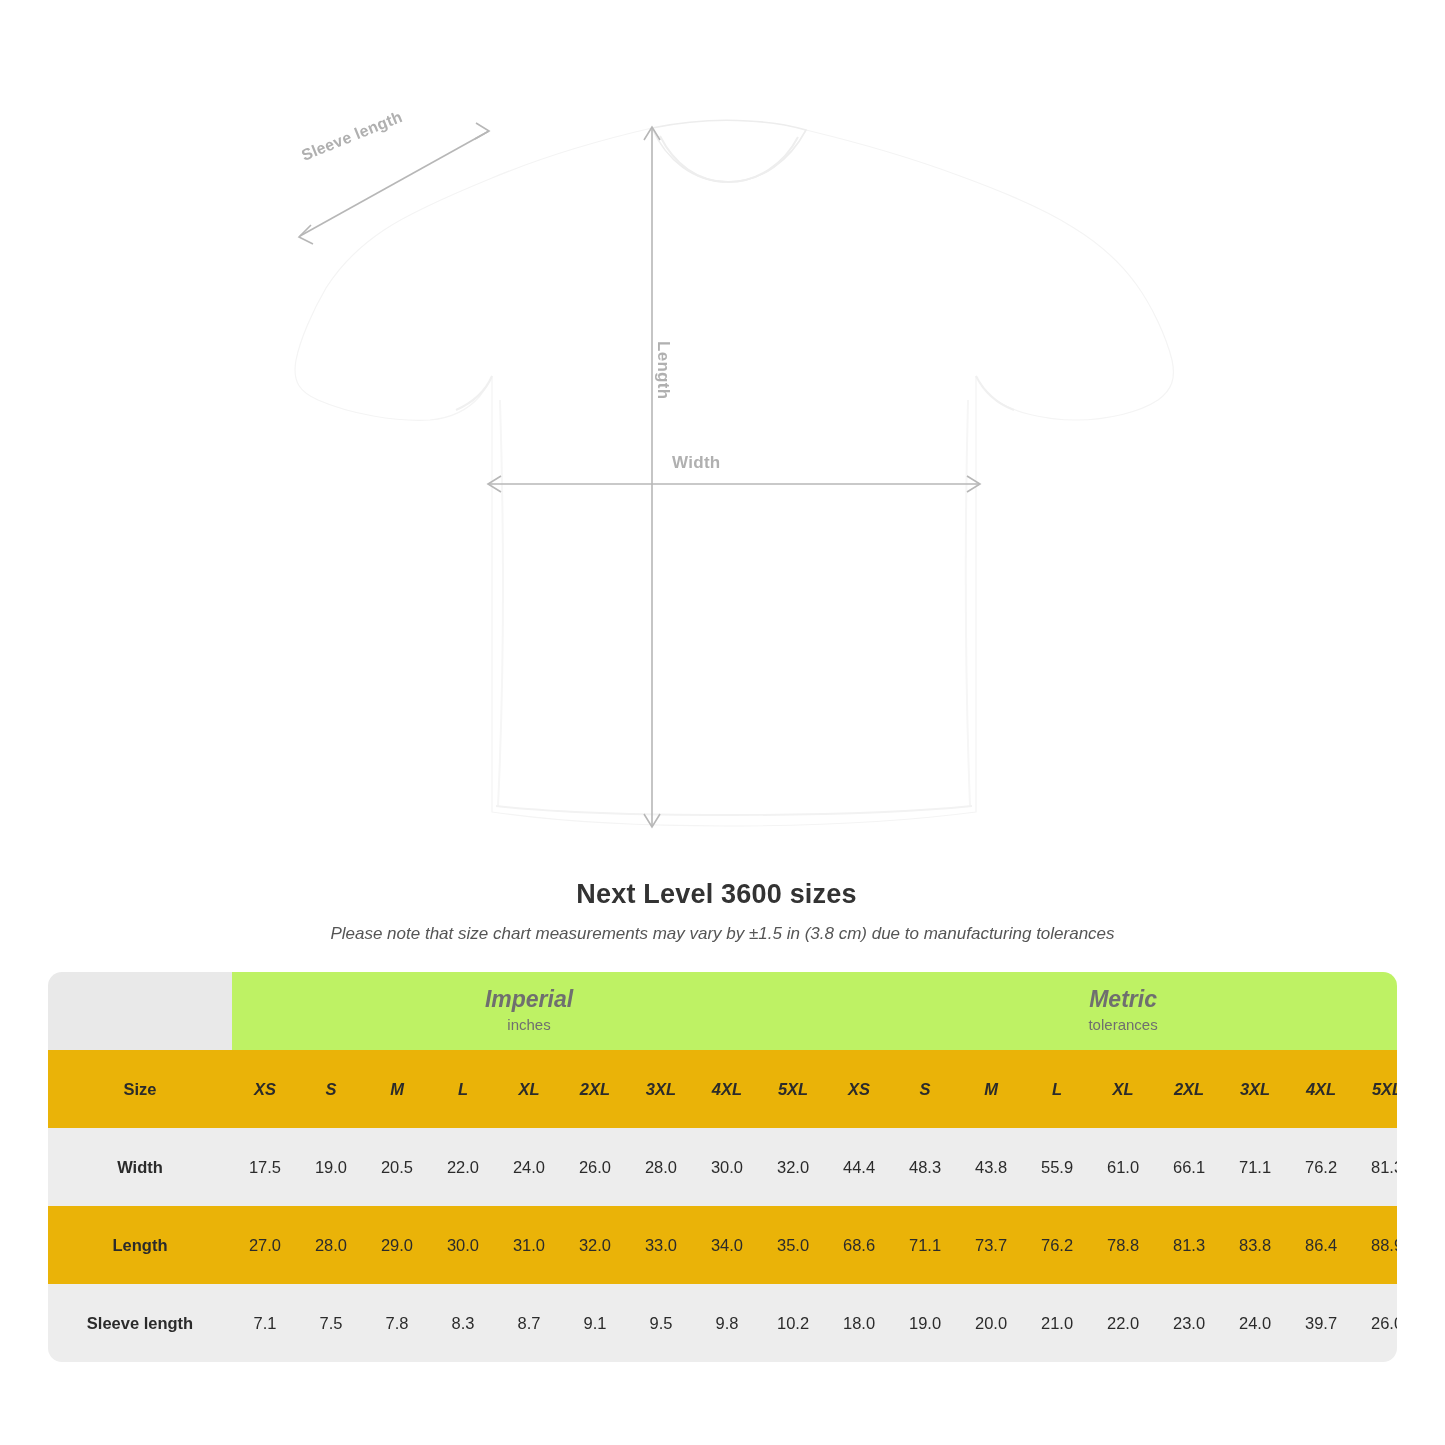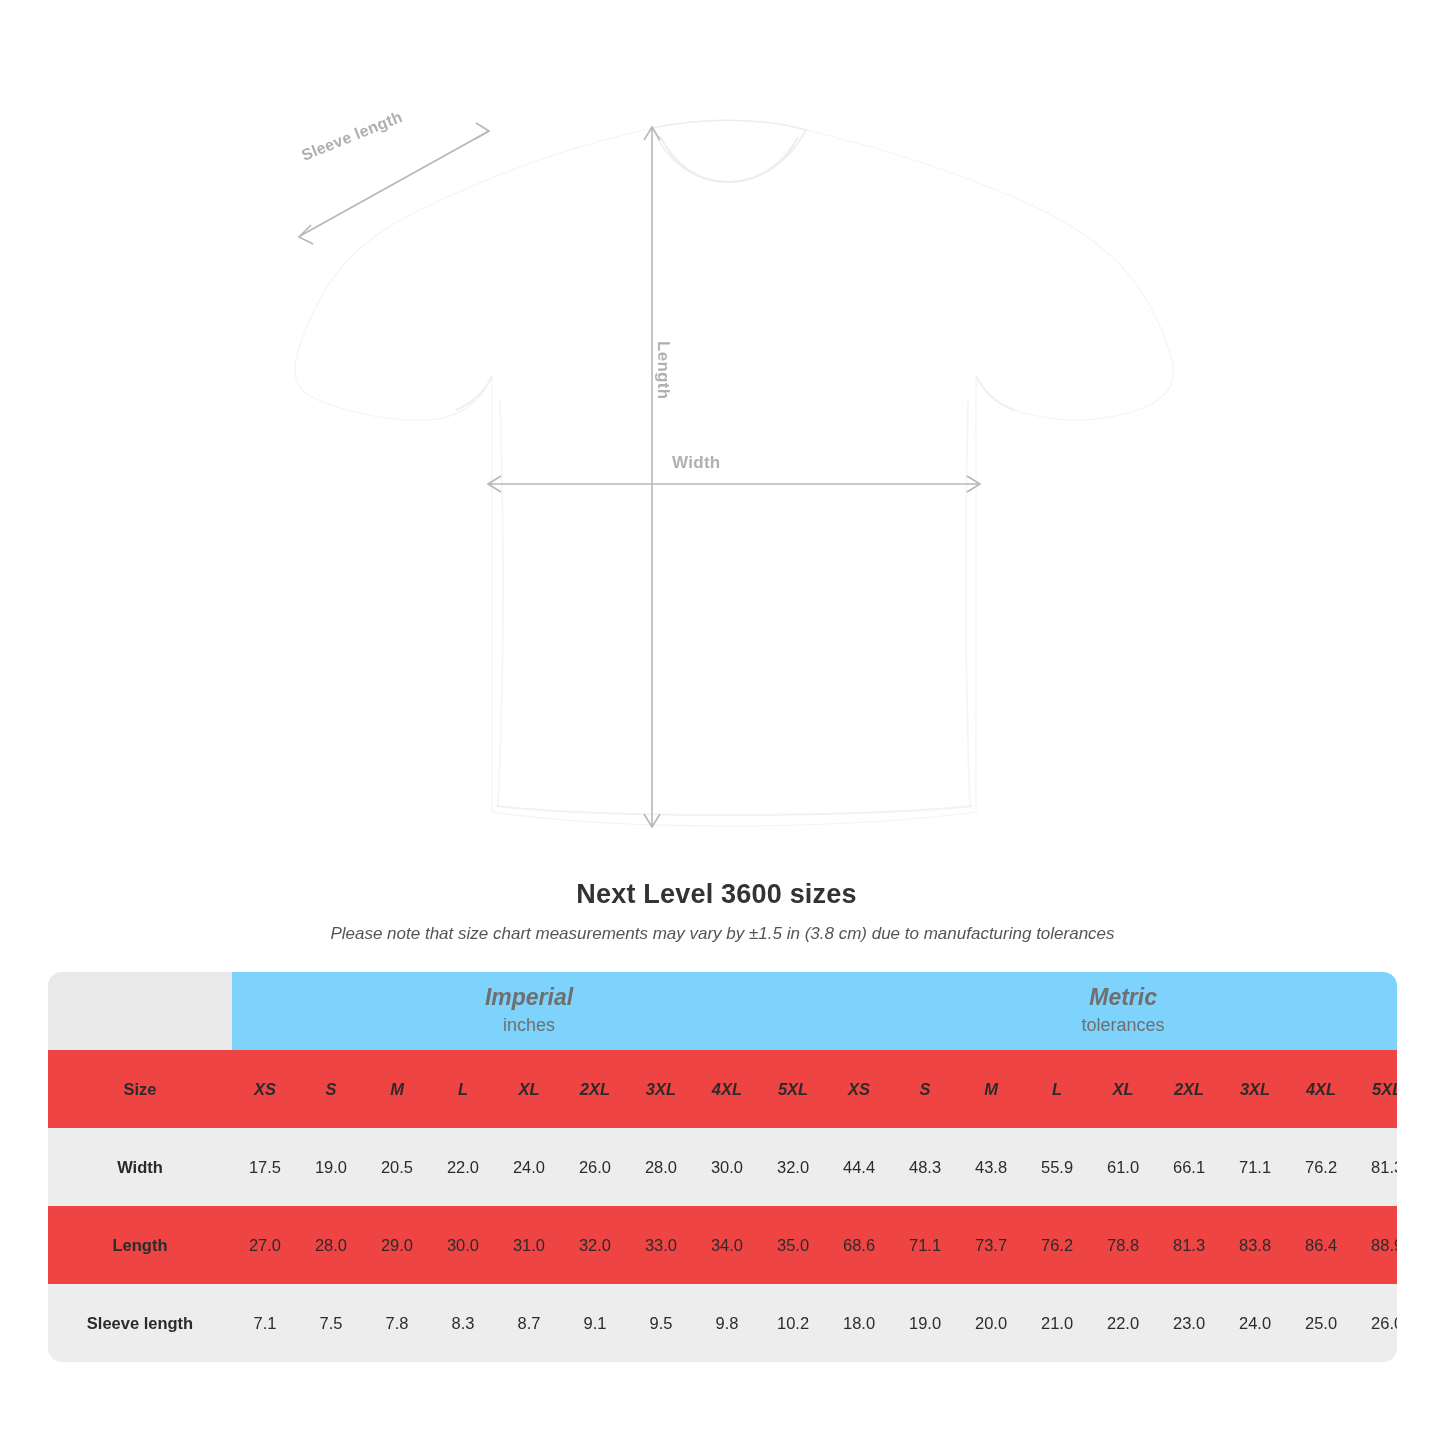--- a/index.html
+++ b/index.html
@@ -94,41 +94,41 @@
   table.size-table td, table.size-table th {
     text-align: center;
     vertical-align: middle;
     font-size: 16.5px;
     color: #2b2b2b;
     padding: 0;
     height: 78px;
     border: none;
   }
   .unit-head {
-    background: #7dd3fc;
+    background: #bef264;
     height: 112px;
   }
   .unit-head .u-name {
     font-size: 23px;
     font-style: italic;
     font-weight: bold;
     color: #6f6f6f;
     line-height: 1.25;
   }
   .unit-head .u-sub {
-    font-size: 18px;
+    font-size: 15px;
     color: #6f6f6f;
     font-style: normal;
     font-weight: normal;
     line-height: 1.5;
   }
   .corner-cell {
     background: #e9e9e9;
   }
-  .row-white td { background: #ef4444; }
+  .row-white td { background: #eab308; }
   .row-grey td { background: #ededed; }
 
   .row-label {
     font-weight: bold;
     font-size: 17px;
     color: #333333;
   }
   .col-head {
     font-weight: bold;
     font-size: 17px;
@@ -308,20 +308,20 @@
           <td>9.5</td>
           <td>9.8</td>
           <td>10.2</td>
           <td>18.0</td>
           <td>19.0</td>
           <td>20.0</td>
           <td>21.0</td>
           <td>22.0</td>
           <td>23.0</td>
           <td>24.0</td>
-          <td>25.0</td>
+          <td>39.7</td>
           <td>26.0</td>
         </tr>
       </tbody>
     </table>
   </div>
 
 </div>
 
 </body></html>

